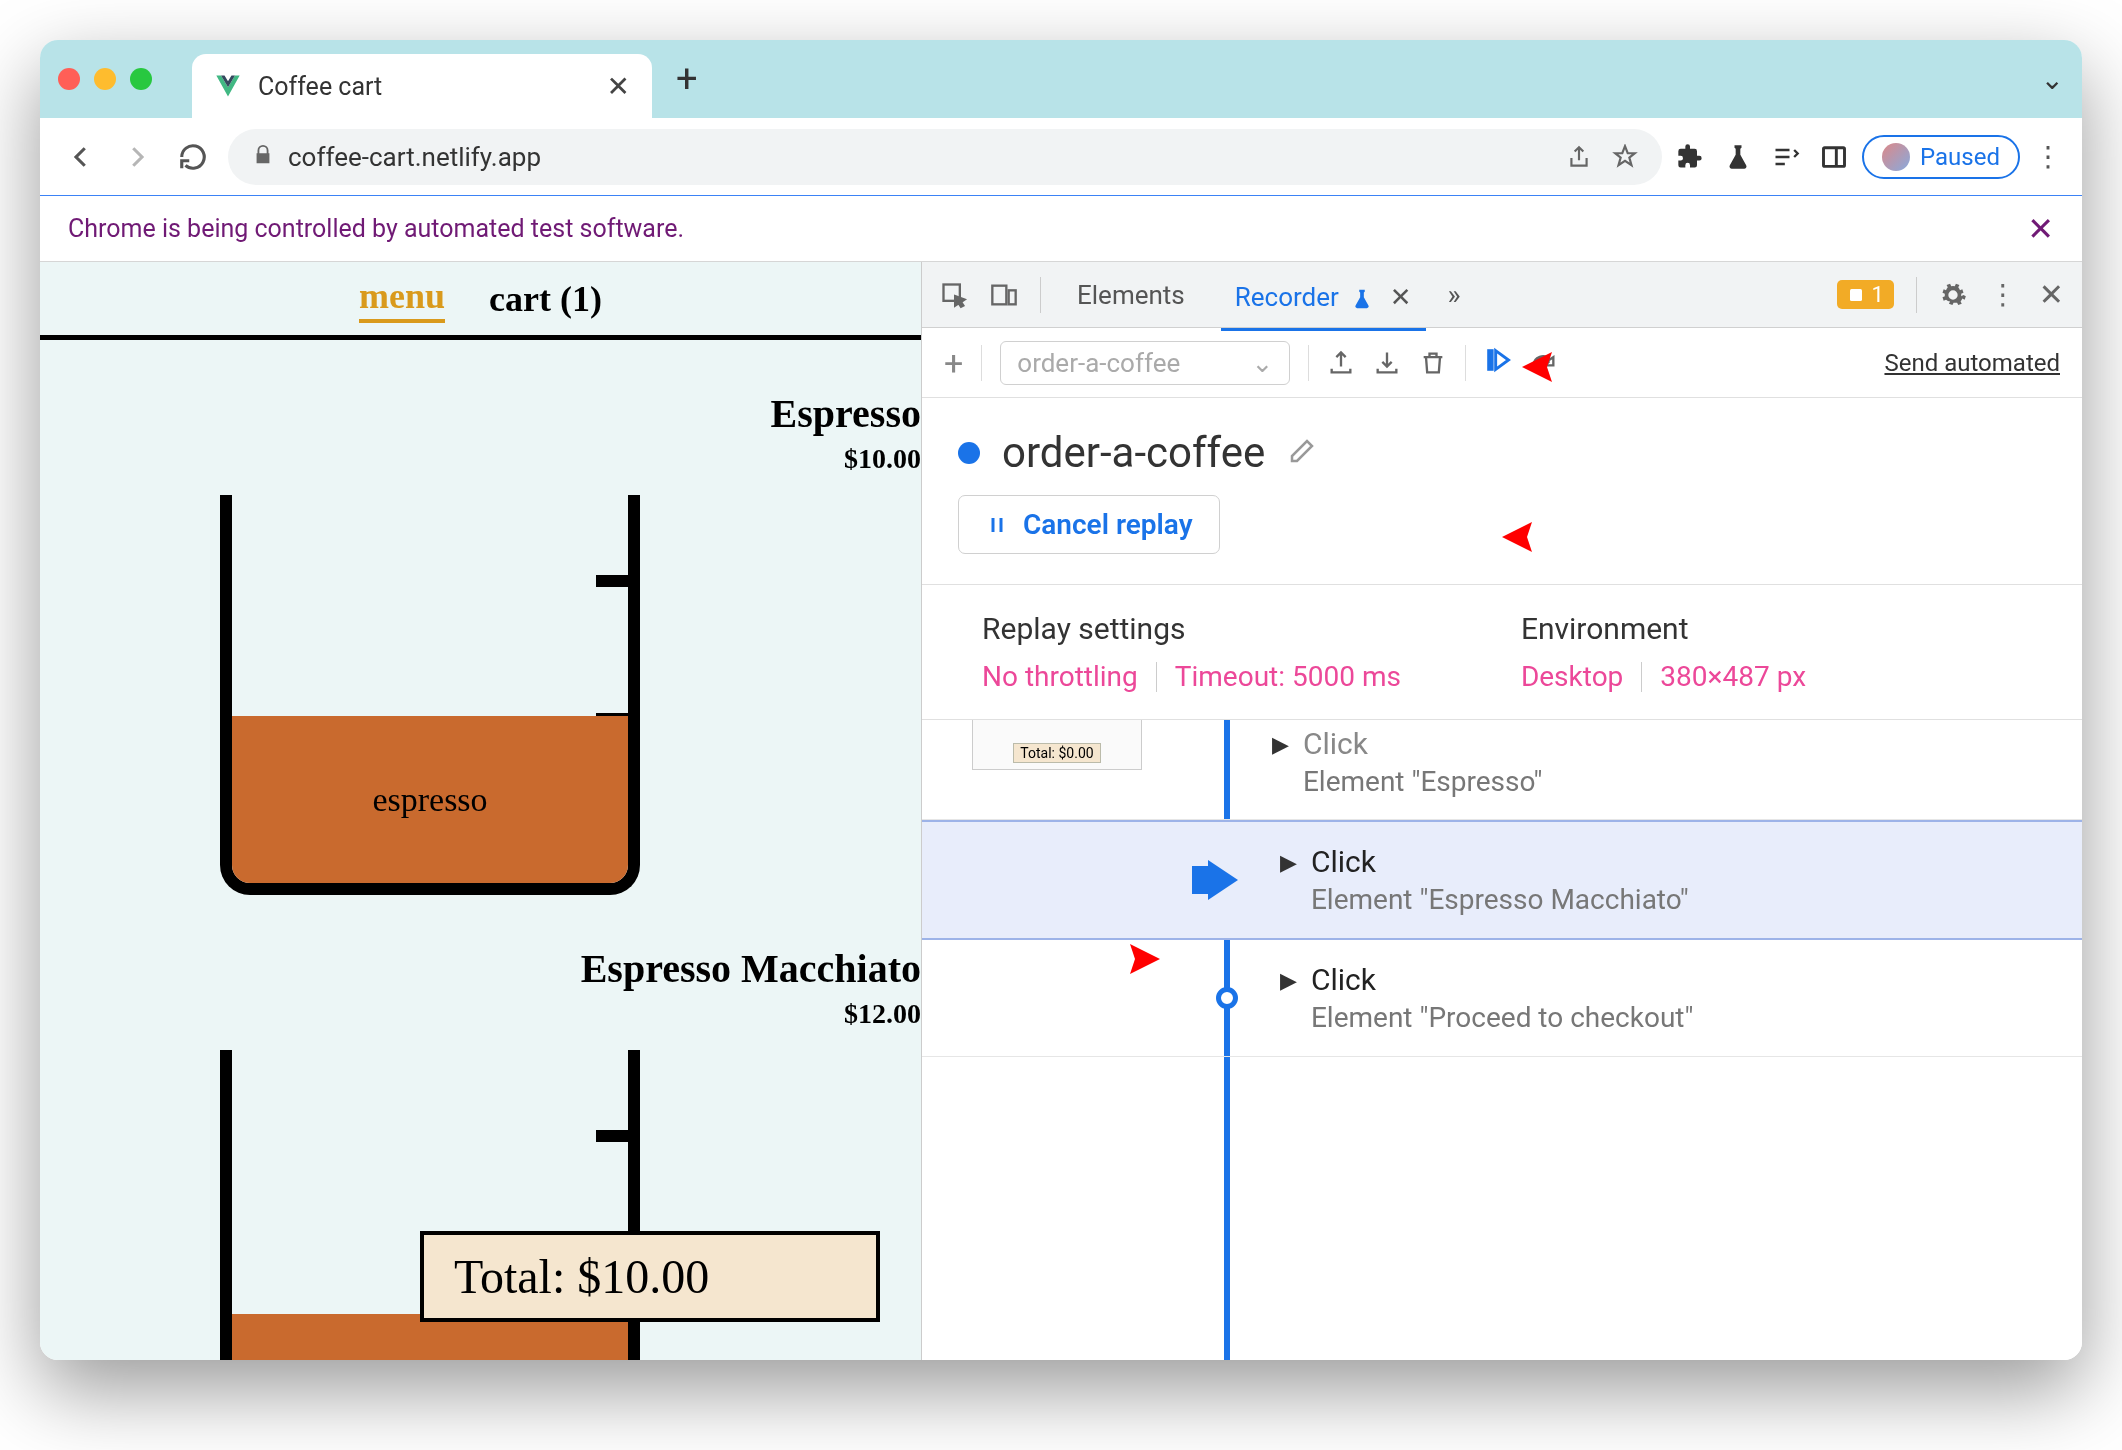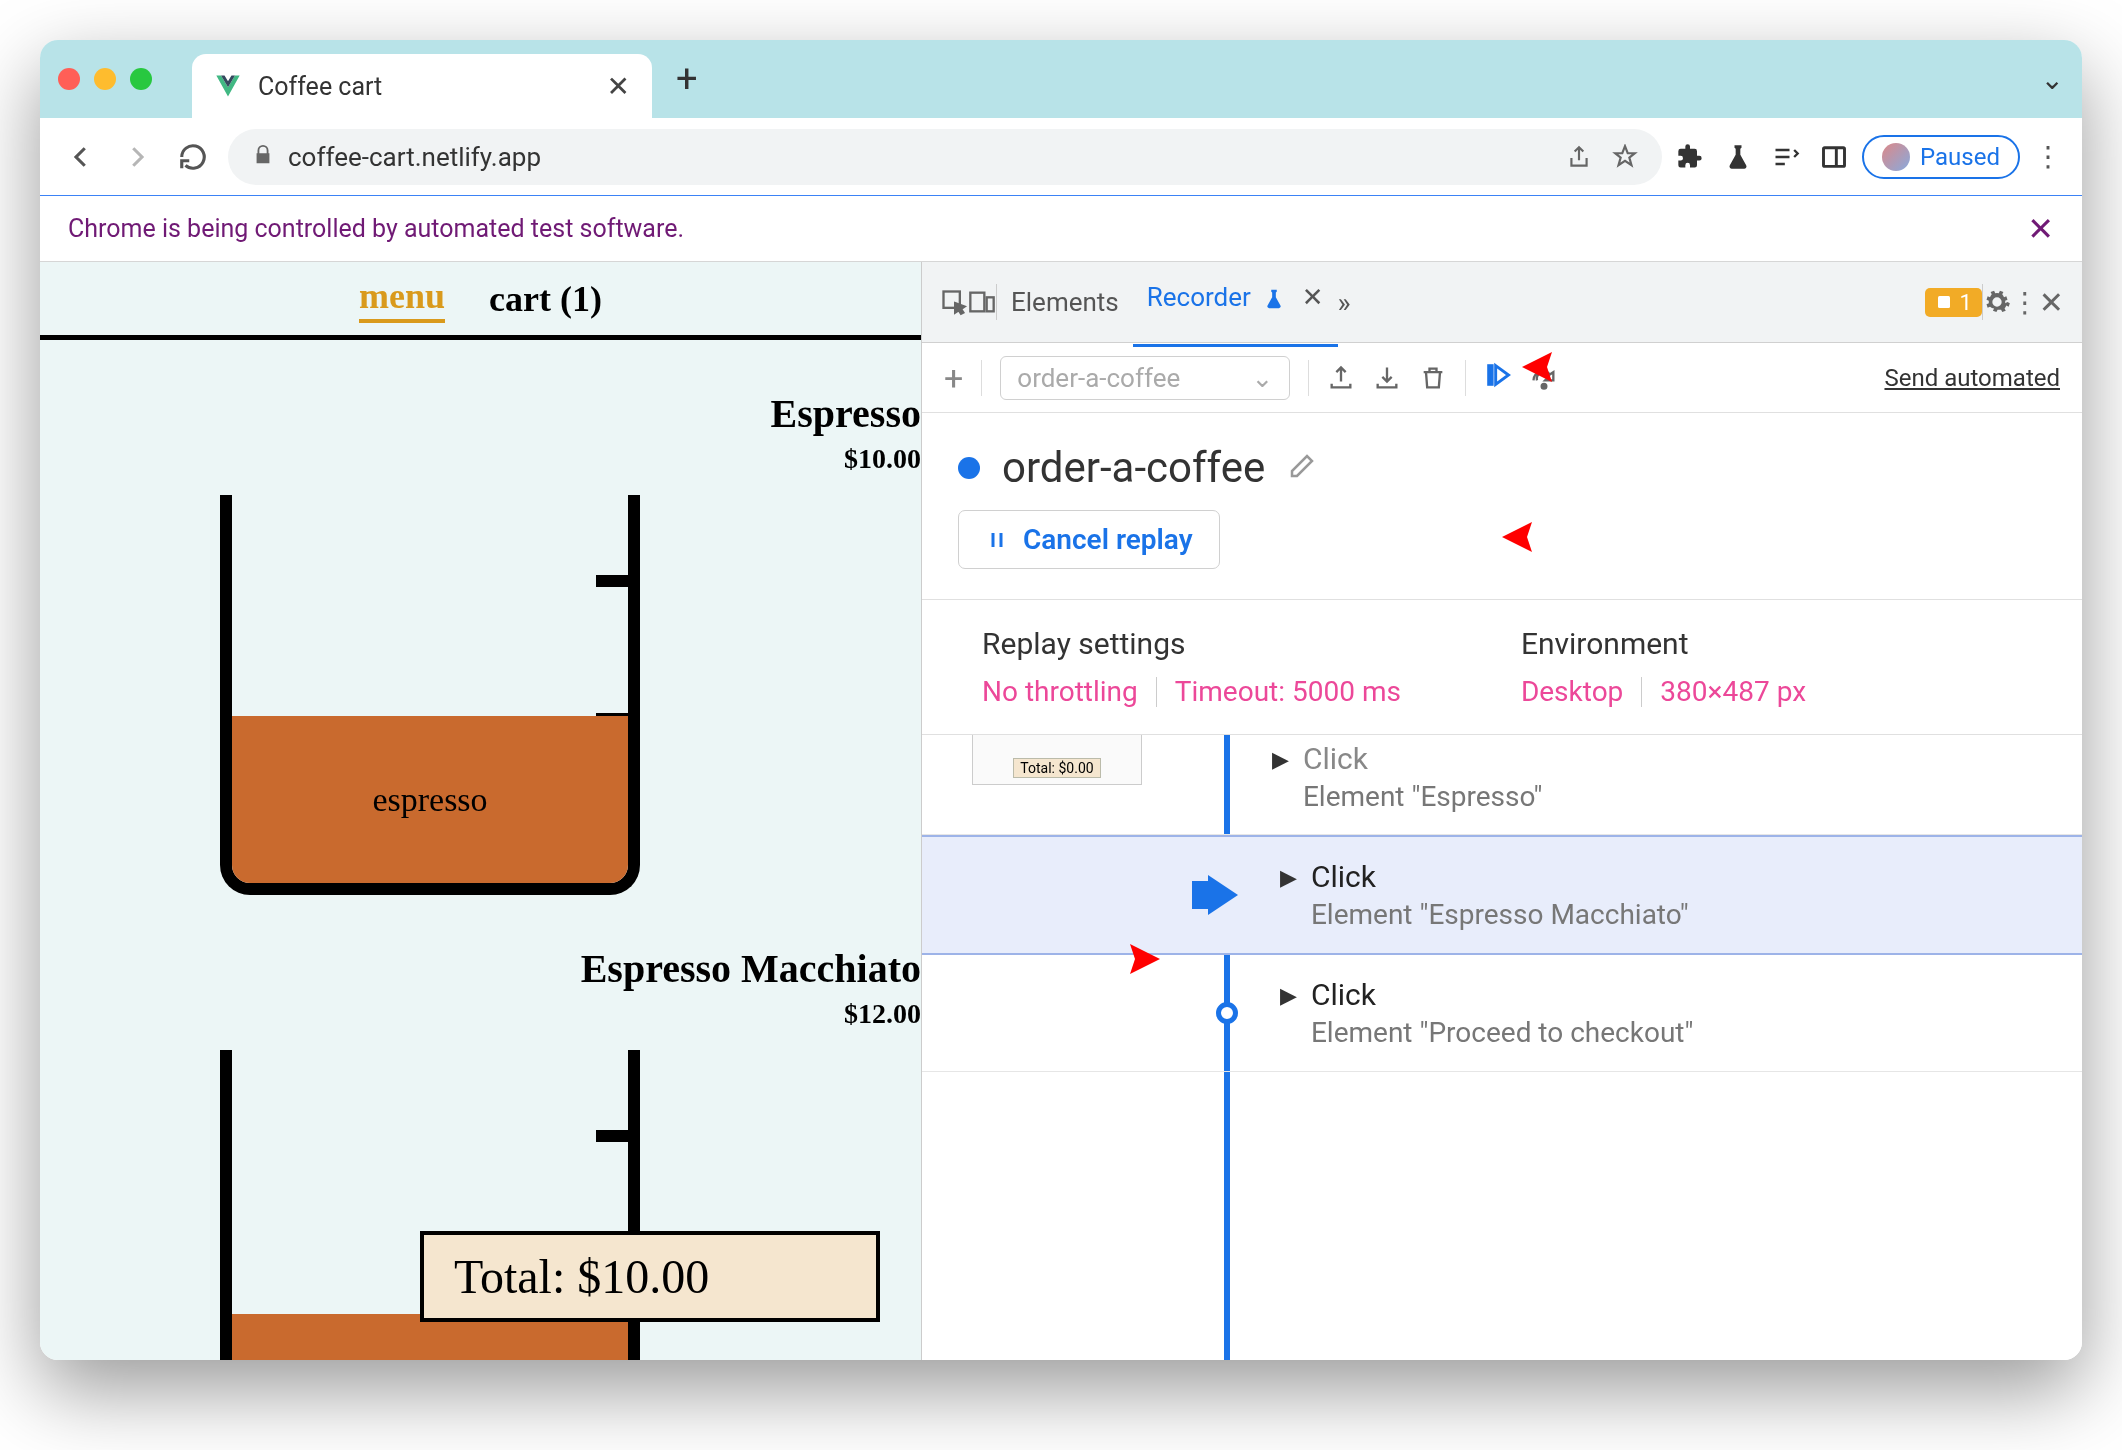--- a/index.html
+++ b/index.html
@@ -161,30 +161,30 @@
 }
 
 
 .devtools{
   flex:1;
   background:#fff;
   display:flex;flex-direction:column;
   position:relative;
 }
 .dt-tabs{
-  height:81px;
+  height:66px;
   background:#f1f3f4;
   border-bottom:1px solid #d0d0d0;
   display:flex;align-items:center;
-  padding:0 18px;
+  padding:0 18px;gap:22px;
   font-size:26px;color:#555;
 }
 .dt-tabs svg{width:28px;height:28px;}
 .dt-tabs .tabitem{padding:0 14px;cursor:pointer;}
-.dt-tabs .tabitem.active{color:#1a73e8;border-bottom:3px solid #1a73e8;padding-bottom:32px;margin-bottom:-24px;}
+.dt-tabs .tabitem.active{color:#1a73e8;border-bottom:3px solid #1a73e8;padding-bottom:16px;margin-bottom:-24px;}
 .dt-tabs .tabitem .close{margin-left:10px;color:#555;}
 .dt-tabs .spacer{flex:1;}
 .dt-tabs .issuebadge{background:#f2ab26;color:#fff;border-radius:5px;padding:2px 10px;display:flex;align-items:center;gap:6px;font-size:22px;}
 .dt-tabs .sep{width:1px;height:36px;background:#ccc;}
 
 .rec-toolbar{
   height:70px;
   border-bottom:1px solid #e0e0e0;
   display:flex;align-items:center;
   padding:0 22px;gap:18px;

